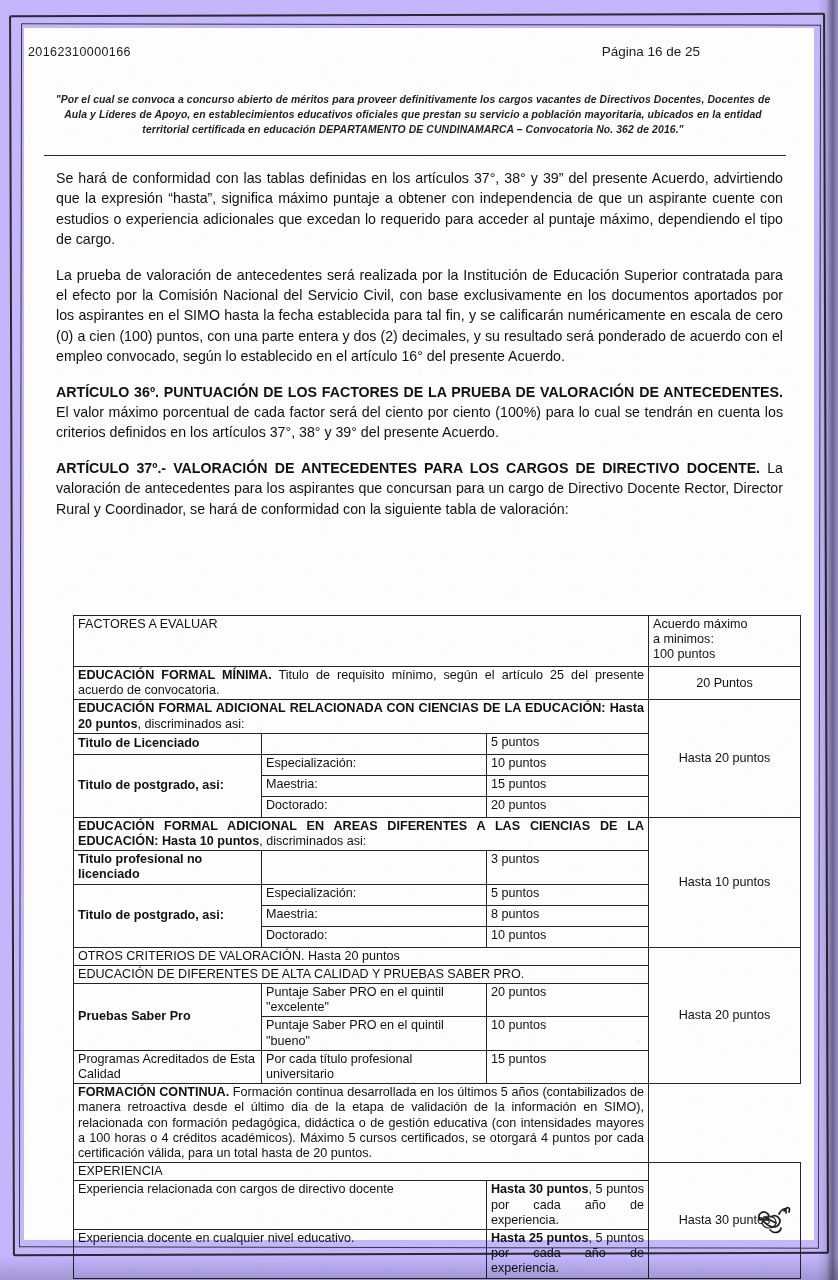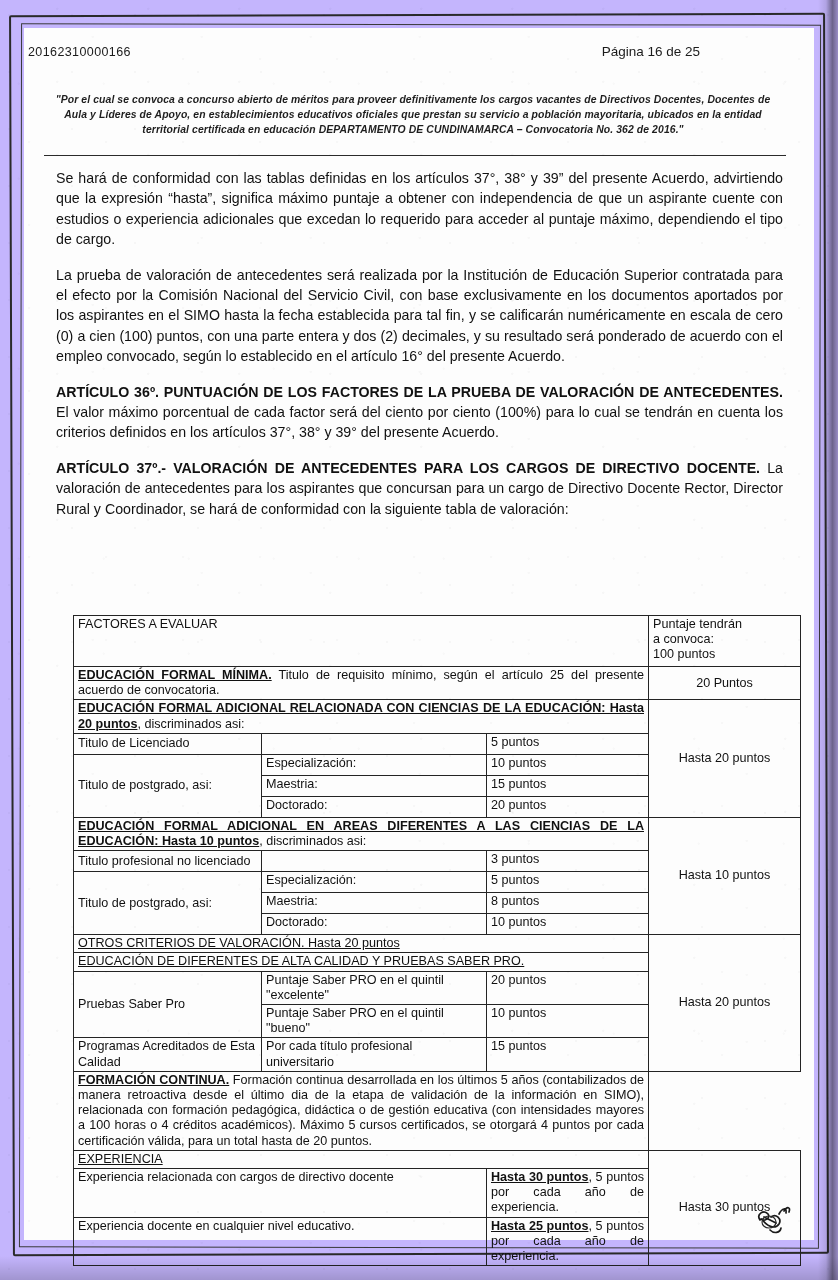--- a/index.html
+++ b/index.html
@@ -117,36 +117,36 @@
   .val-table td, .val-table th {
     border: 1.1px solid #242424;
     padding: 1px 4px;
     font-size: 12.6px;
     line-height: 15.2px;
     vertical-align: top;
     font-weight: normal;
     text-align: left;
   }
   .val-table .ctr { text-align: center; vertical-align: middle; }
-  .val-table .mid { vertical-align: middle; }
+  .val-table .mid { vertical-align: middle; font-weight: bold; }
   .val-table .just { text-align: justify; }
   .hdr-factores {
     text-align: center;
     vertical-align: middle;
     font-size: 13.4px;
     height: 48px;
   }
   .hdr-punt {
     text-align: center;
     vertical-align: middle;
     font-weight: bold;
     font-size: 13px;
     line-height: 16px;
   }
-  .cap { font-weight: bold; text-decoration: underline; }
+  .cap { font-weight: bold; }
   .pts { text-align: center; font-weight: bold; font-size: 13px; }
   .rowtall { height: 21px; }
 
   
   .signature {
     position: absolute;
     left: 752px;
     top: 1200px;
     width: 42px;
     height: 40px;
@@ -214,22 +214,22 @@
       <col style="width:188px">
       <col style="width:225px">
       <col style="width:162px">
       <col style="width:152px">
     </colgroup>
     <tbody>
 
       <tr>
         <td class="hdr-factores" colspan="3">FACTORES A EVALUAR</td>
         <td class="hdr-punt">
-          <div>Puntaje tendrán</div>
-          <div>a convoca:</div>
+          <div>Acuerdo máximo</div>
+          <div>a minimos:</div>
           <div>100 puntos</div>
         </td>
       </tr>
 
       <tr>
         <td class="just" colspan="3"><span class="cap">EDUCACIÓN FORMAL MÍNIMA.</span><span> Titulo de requisito mínimo, según el artículo 25 del presente acuerdo de convocatoria.</span></td>
         <td class="ctr">20  Puntos</td>
       </tr>
 
       <tr>

